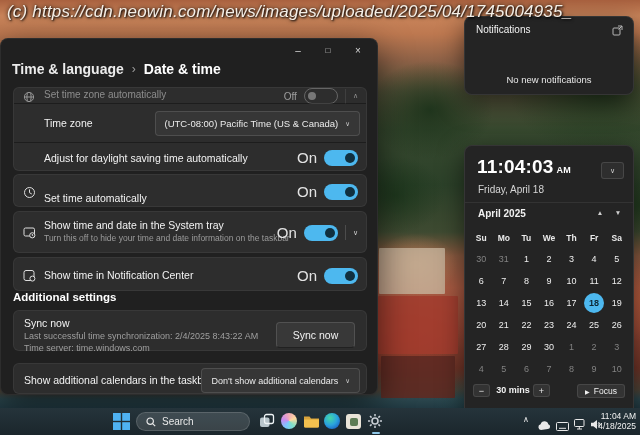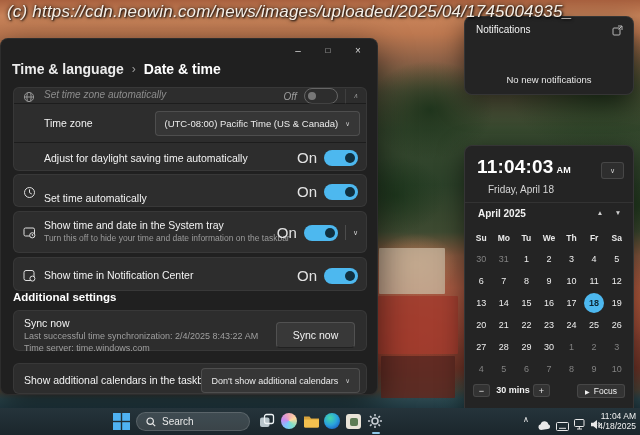--- a/index.html
+++ b/index.html
@@ -60,36 +60,36 @@
   .vdiv{width:1px;height:15px;background:rgba(255,255,255,.15);}
   .chev{font-size:7px;color:#d0d0d0;cursor:pointer;}
   .dropdown{position:absolute;right:6px;height:23px;display:flex;align-items:center;gap:7px;
     padding:0 9px;background:#363636;border:1px solid rgba(255,255,255,.12);
     border-radius:4px;font-size:9.5px;color:#ececec;cursor:pointer;white-space:nowrap;}
   .dd-chev{font-size:6.5px;color:#cfcfcf;}
   .section-h{position:absolute;left:12px;top:252px;font-size:11.5px;font-weight:700;color:#fff;}
   .btn{position:absolute;display:flex;align-items:center;justify-content:center;
     background:#383838;border:1px solid rgba(255,255,255,.13);border-bottom-color:rgba(0,0,0,.4);
     border-radius:4px;font-size:10.5px;color:#f2f2f2;cursor:pointer;box-sizing:border-box;}
-  .dim{opacity:.6;font-style:italic;}
+  .dim{opacity:.6;}
   
   .panel{position:absolute;left:464px;width:170px;background:#242424;border-radius:8px;
     border:1px solid rgba(255,255,255,.08);box-shadow:0 8px 26px rgba(0,0,0,.55);
     box-sizing:border-box;z-index:20;}
   .notif{top:16px;height:79px;}
   .notif-title{position:absolute;left:11px;top:7px;font-size:10px;color:#f2f2f2;}
   .notif-expand{position:absolute;right:7px;top:6px;width:17px;height:14px;display:flex;
     align-items:center;justify-content:center;cursor:pointer;opacity:.85;}
   .notif-empty{position:absolute;left:0;right:0;top:57px;text-align:center;
     font-size:9.5px;color:#e6e6e6;}
   .calpan{top:145px;height:310px;}
   .clock-time{position:absolute;left:12px;top:10px;font-size:19px;font-weight:700;
     letter-spacing:.2px;color:#fff;}
   .clock-ampm{font-size:9px;font-weight:700;margin-left:3px;}
-  .clock-date{position:absolute;left:13px;top:38px;font-size:10px;color:#d6d6d6;margin-left:10px;}
+  .clock-date{position:absolute;left:13px;top:38px;font-size:10px;color:#d6d6d6;}
   .collapse-btn{position:absolute;right:9px;top:16px;width:21px;height:15px;background:#2e2e2e;
     border:1px solid rgba(255,255,255,.12);border-radius:3px;display:flex;align-items:center;
     justify-content:center;cursor:pointer;}
   .cal-div{position:absolute;left:0;right:0;top:56px;height:1px;background:rgba(255,255,255,.07);}
   .month-h{position:absolute;left:13px;top:62px;font-size:10px;font-weight:700;color:#f0f0f0;cursor:pointer;}
   .caret{position:absolute;top:63px;font-size:6.5px;color:#cfcfcf;cursor:pointer;width:14px;text-align:center;}
   .caret-up{right:26px;}
   .caret-dn{right:8px;}
   .cal-wrap{position:absolute;left:5px;right:5px;top:82px;}
   .cal-head{display:grid;grid-template-columns:repeat(7,1fr);height:20px;}

